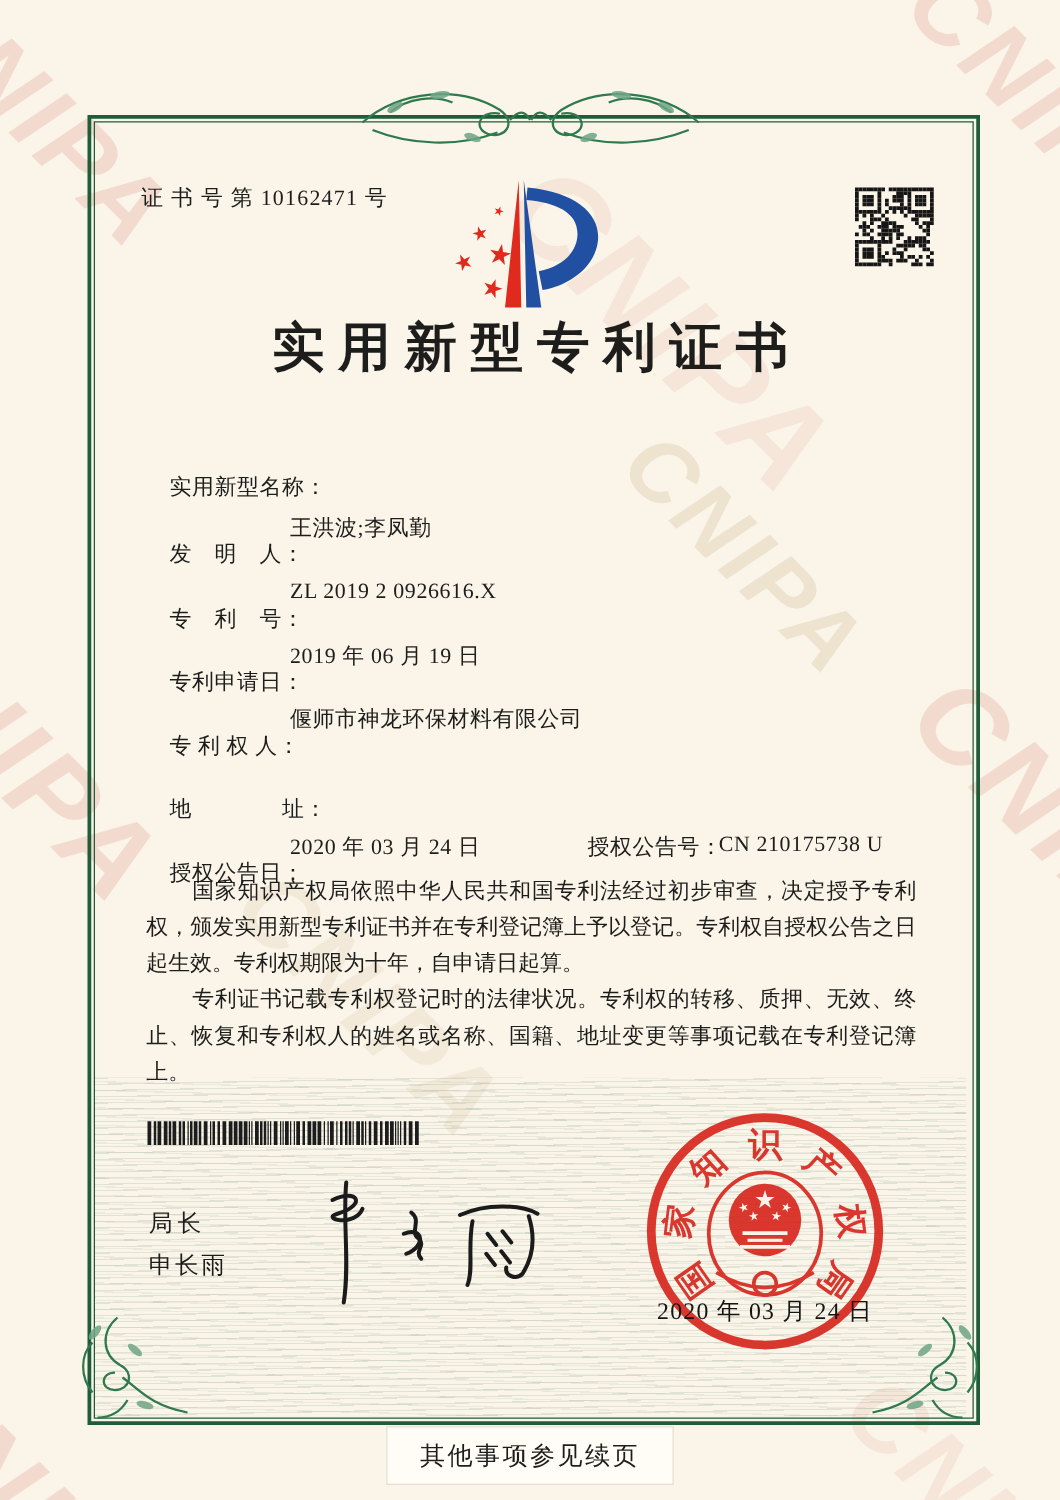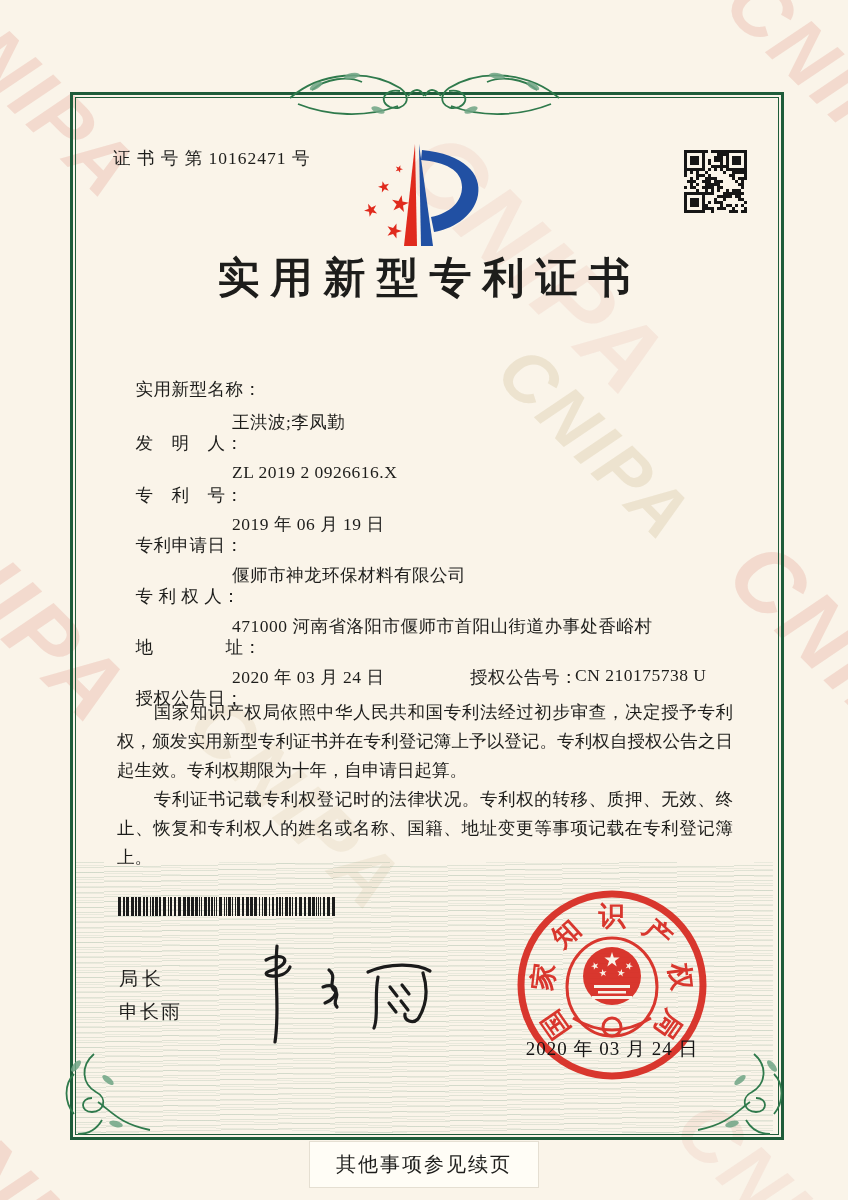--- a/index.html
+++ b/index.html
@@ -394,21 +394,20 @@
   <div class="field-row r4">
     <span class="flabel">专利申请日：</span>
     <span class="fvalue">2019 年 06 月 19 日</span>
   </div>
   <div class="field-row r5">
     <span class="flabel">专 利 权 人：</span>
     <span class="fvalue">偃师市神龙环保材料有限公司</span>
   </div>
   <div class="field-row r6">
     <span class="flabel">地　　　　址：</span>
-    <span class="fvalue">471000 河南省洛阳市偃师市首阳山街道办事处香峪村</span>
   </div>
   <div class="field-row r7">
     <span class="flabel">授权公告日：</span>
     <span class="fvalue">2020 年 03 月 24 日</span>
     <span class="flabel2">授权公告号：</span>
     <span class="fvalue2">CN 210175738 U</span>
   </div>
 
   <div class="paras">
     <p>国家知识产权局依照中华人民共和国专利法经过初步审查，决定授予专利权，颁发实用新型专利证书并在专利登记簿上予以登记。专利权自授权公告之日起生效。专利权期限为十年，自申请日起算。</p>

